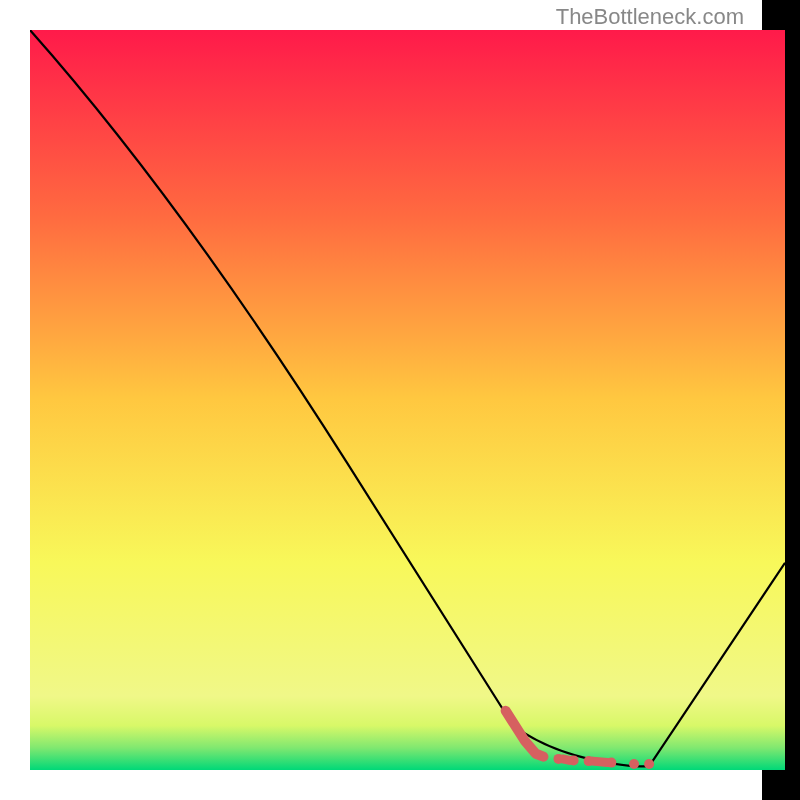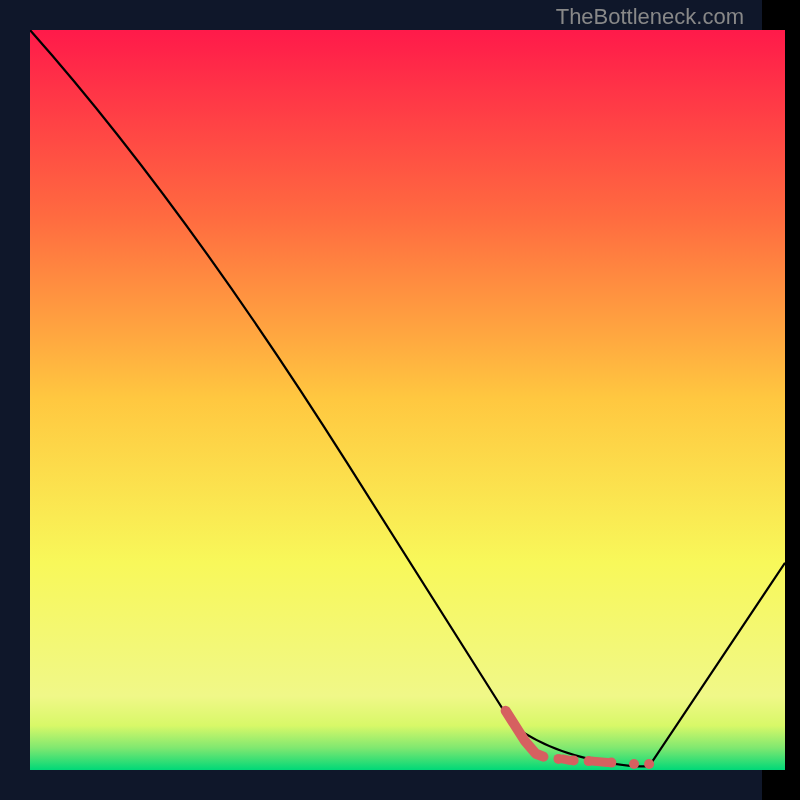--- a/index.html
+++ b/index.html
@@ -8,21 +8,21 @@
     background: #000;
     width: 800px;
     height: 800px;
     position: relative;
     font-family: Arial, sans-serif;
   }
   .container {
     position: relative;
     width: 762px;
     height: 800px;
-    background: #0f172a;
+    background: #ffffff;
   }
   .watermark {
     position: absolute;
     top: 4px;
     right: 18px;
     color: #888;
     font-size: 22px;
     font-weight: normal;
     z-index: 10;
   }

